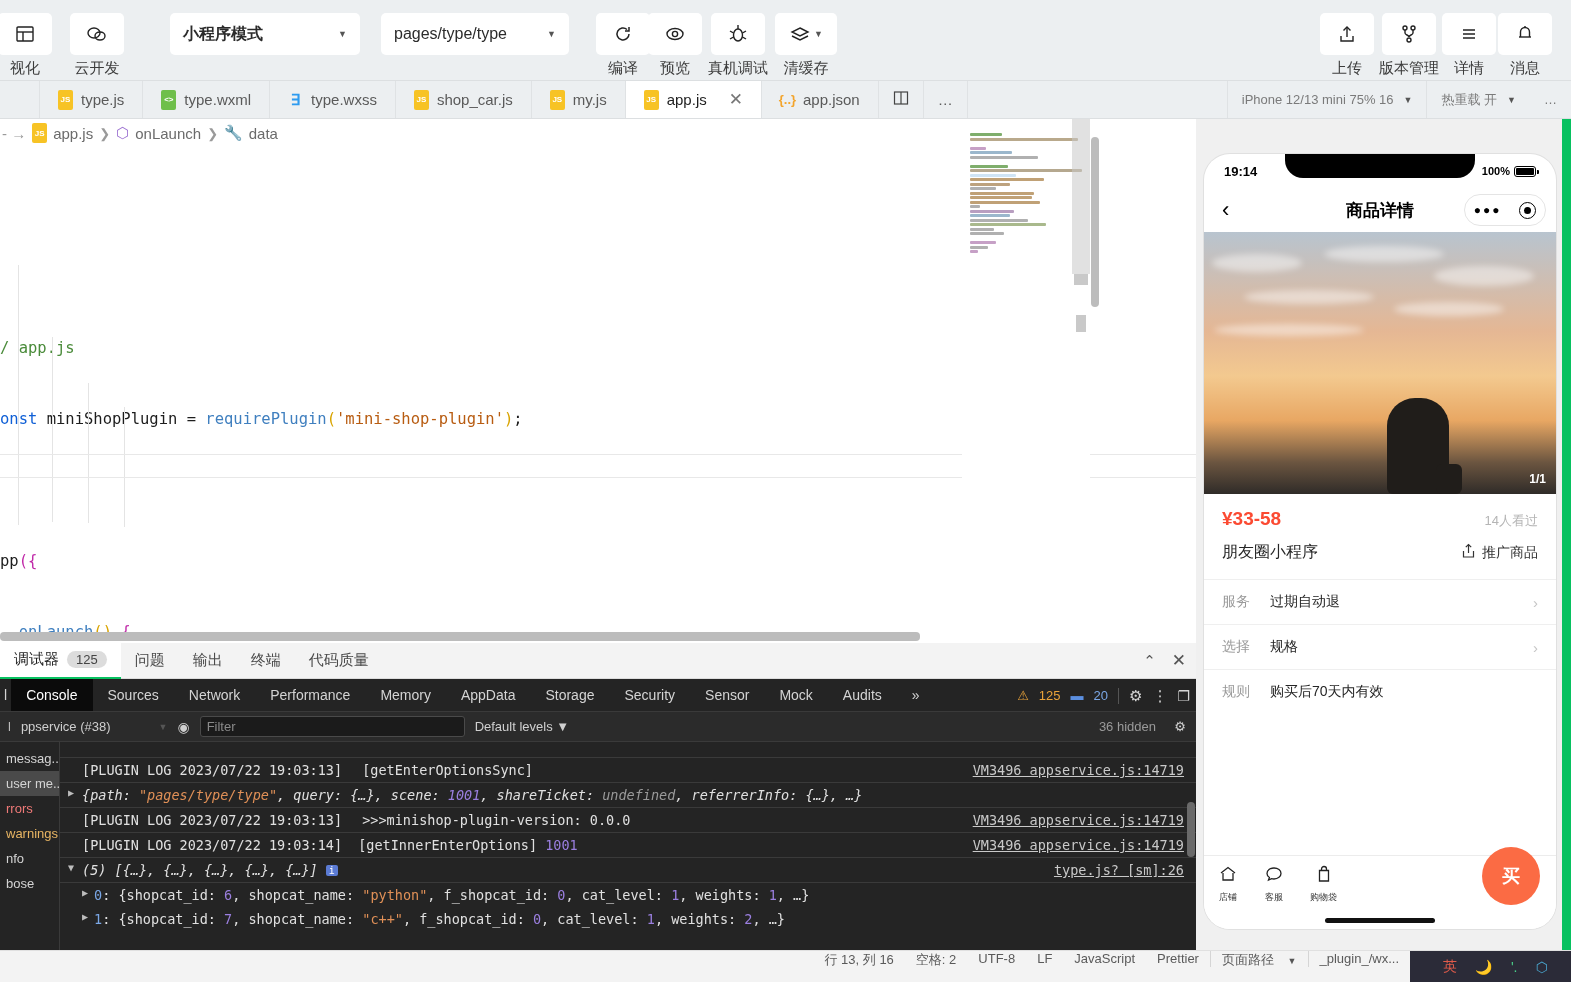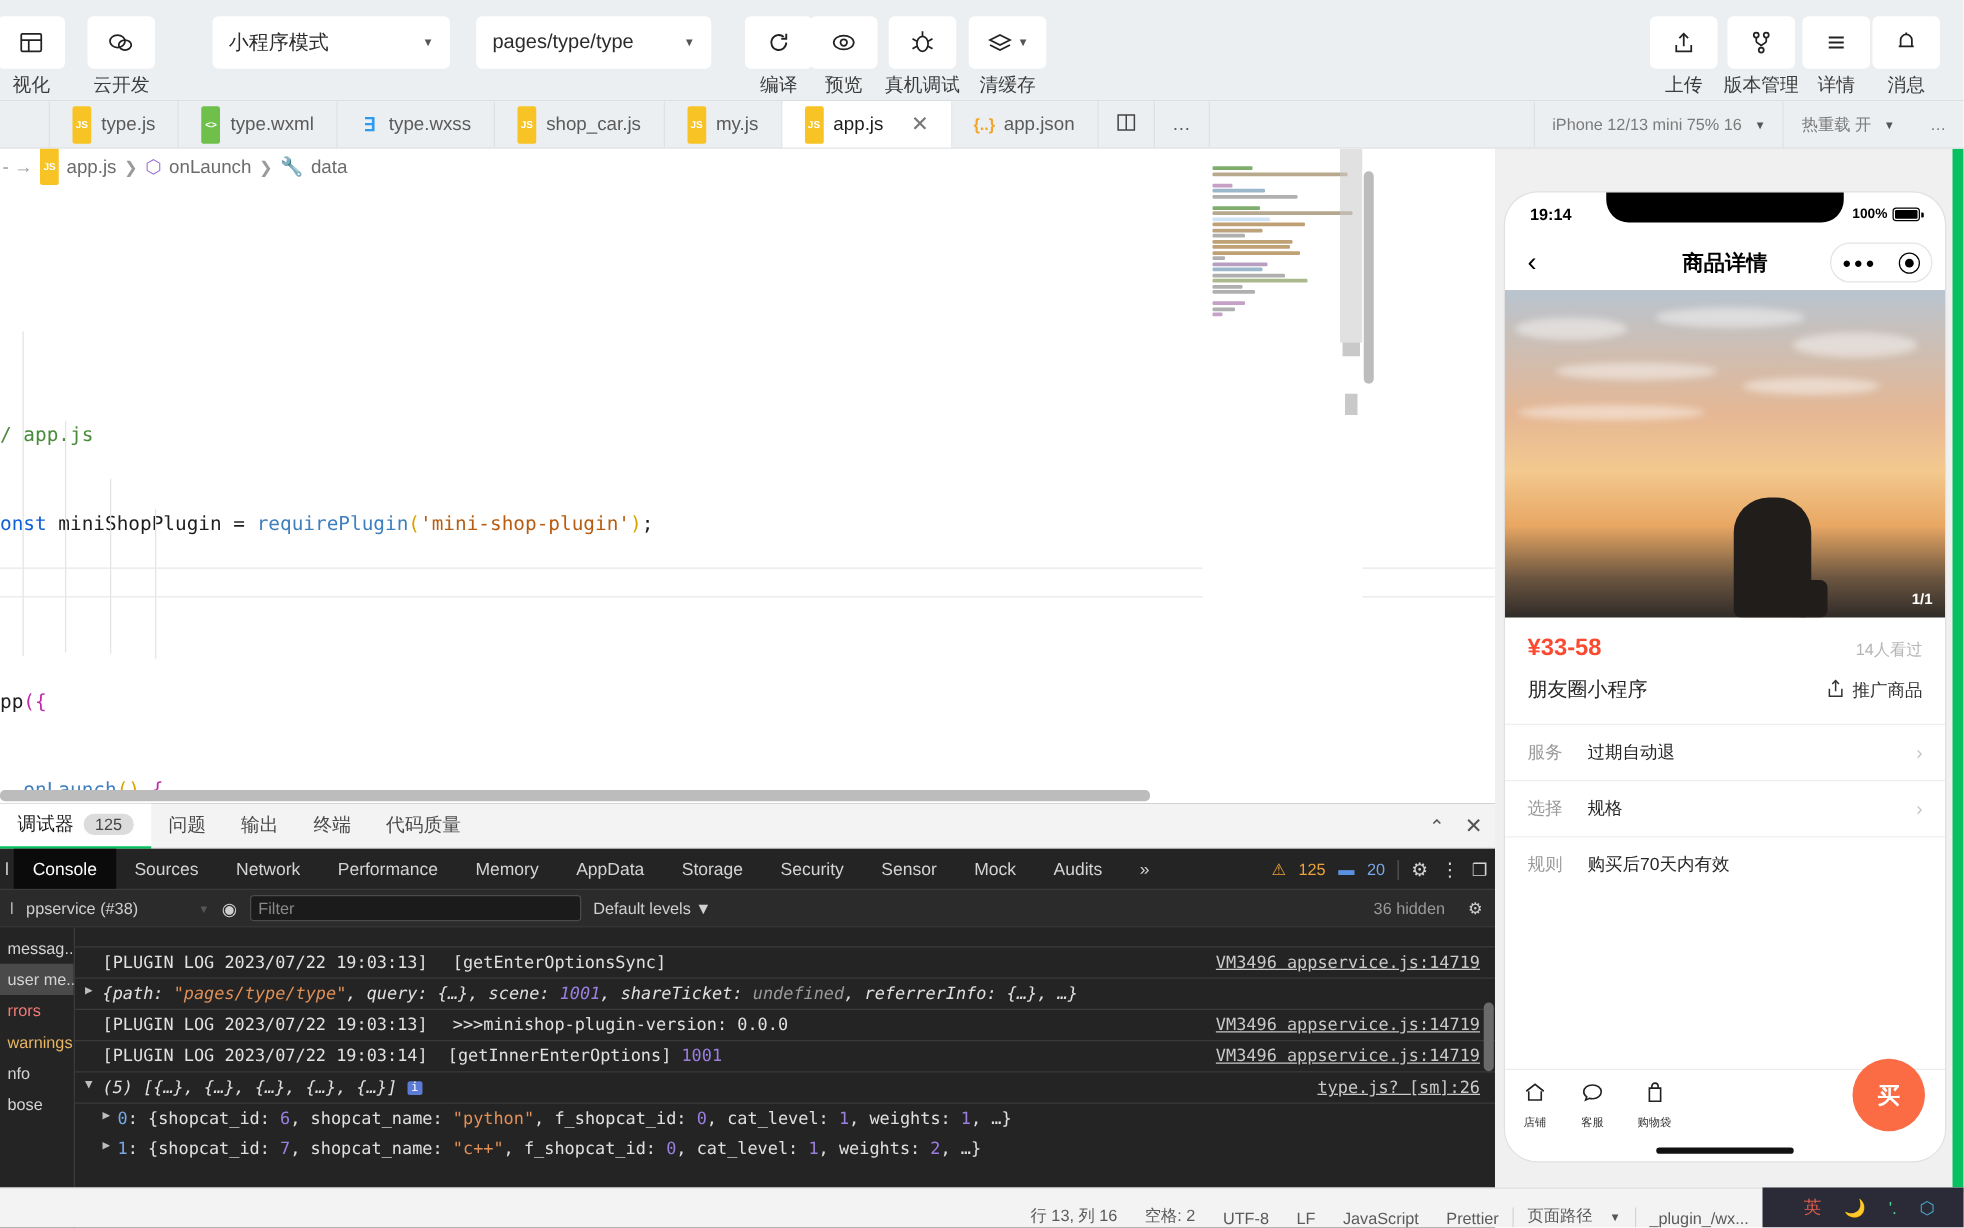--- a/index.html
+++ b/index.html
@@ -43,21 +43,21 @@
     background: #eceff1; display: flex; align-items: stretch;
     border-bottom: 1px solid #dcdfe1; font-size: 15px;
   }
   .ftab {
     display: flex; align-items: center; gap: 8px;
     padding: 0 18px; color: #5a5a5a; cursor: pointer;
     border-right: 1px solid #dfe2e4; white-space: nowrap;
   }
   .ftab.active { background: #ffffff; color: #1d1d1d; }
   .ficon {
-    width: 15px; height: 30px; border-radius: 2px;
+    width: 15px; height: 20px; border-radius: 2px;
     display:flex; align-items:center; justify-content:center;
     font-size: 8px; font-weight: bold; color: #fff;
     font-family: "Liberation Sans", sans-serif;
   }
   .ficon.js { background: #f7c325; color: #fff; }
   .ficon.wxml { background: #6fbf4b; }
   .ficon.wxss { background: transparent; color: #2d9bf0; font-size: 15px; }
   .ficon.json { background: transparent; color: #f3a42b; font-size: 13px; }
   .tabclose { font-size: 17px; color: #777; margin-left: 14px; cursor:pointer; }
   .tabspacer { flex: 1; border-right: none; }
@@ -229,21 +229,21 @@
   .buybtn { position:absolute; right:16px; bottom:24px; width:58px; height:58px; border-radius:50%;
     background:#fb6b44; color:#fff; display:flex; align-items:center; justify-content:center;
     font-size:18px; font-weight:bold; cursor:pointer;}
   .homebar { position:absolute; left:50%; transform:translateX(-50%); bottom:6px;
     width:110px; height:5px; background:#111; border-radius:3px;}
   .greenbar { position:absolute; right:0; top:0; width:9px; height:835px; background:#07c160;}
 
   
   .statusline {
     position:absolute; left:0; bottom:0; width:1571px; height:32px;
-    background:#f3f3f3; display:flex; align-items:flex-end; justify-content:flex-end;
+    background:#f3f3f3; display:flex; align-items:flex-start; justify-content:flex-end;
     font-size:13px; color:#5a5a5a; border-top:1px solid #e0e0e0;
   }
   .sl-item { padding: 0 11px; white-space:nowrap; cursor:pointer;}
   .sl-div { width:1px; height:16px; background:#d5d5d5; }
   .tray { width:161px; height:32px; background:#2b2b38; display:flex; align-items:center;
     justify-content:space-around; padding: 0 14px 0 24px; }
   .tray span { font-size:14px; cursor:pointer; }
 </style>
 </head>
 <body>
@@ -267,21 +267,21 @@
         <div class="tb-btn">
           <svg width="24" height="20" viewBox="0 0 24 20" fill="none" stroke="#222" stroke-width="1.4">
             <ellipse cx="9" cy="9" rx="6" ry="5"></ellipse>
               <ellipse cx="15" cy="12" rx="5" ry="4"></ellipse>
           </svg>
         </div>
         <div class="tb-cap">云开发</div>
       </div>
     </div>
 
-    <div class="tb-select" style="position:absolute; left:170px; top:13px; width:190px;">
+    <div class="tb-select" style="position:absolute; left:170px; top:13px; width:190px;font-weight:bold;">
       <span>小程序模式</span>
       <span class="caret">▼</span>
     </div>
 
     <div class="tb-select" style="position:absolute; left:381px; top:13px; width:188px;">
       <span>pages/type/type</span>
       <span class="caret">▼</span>
     </div>
 
     <div class="tb-group" style="left:597px; top:13px;">

